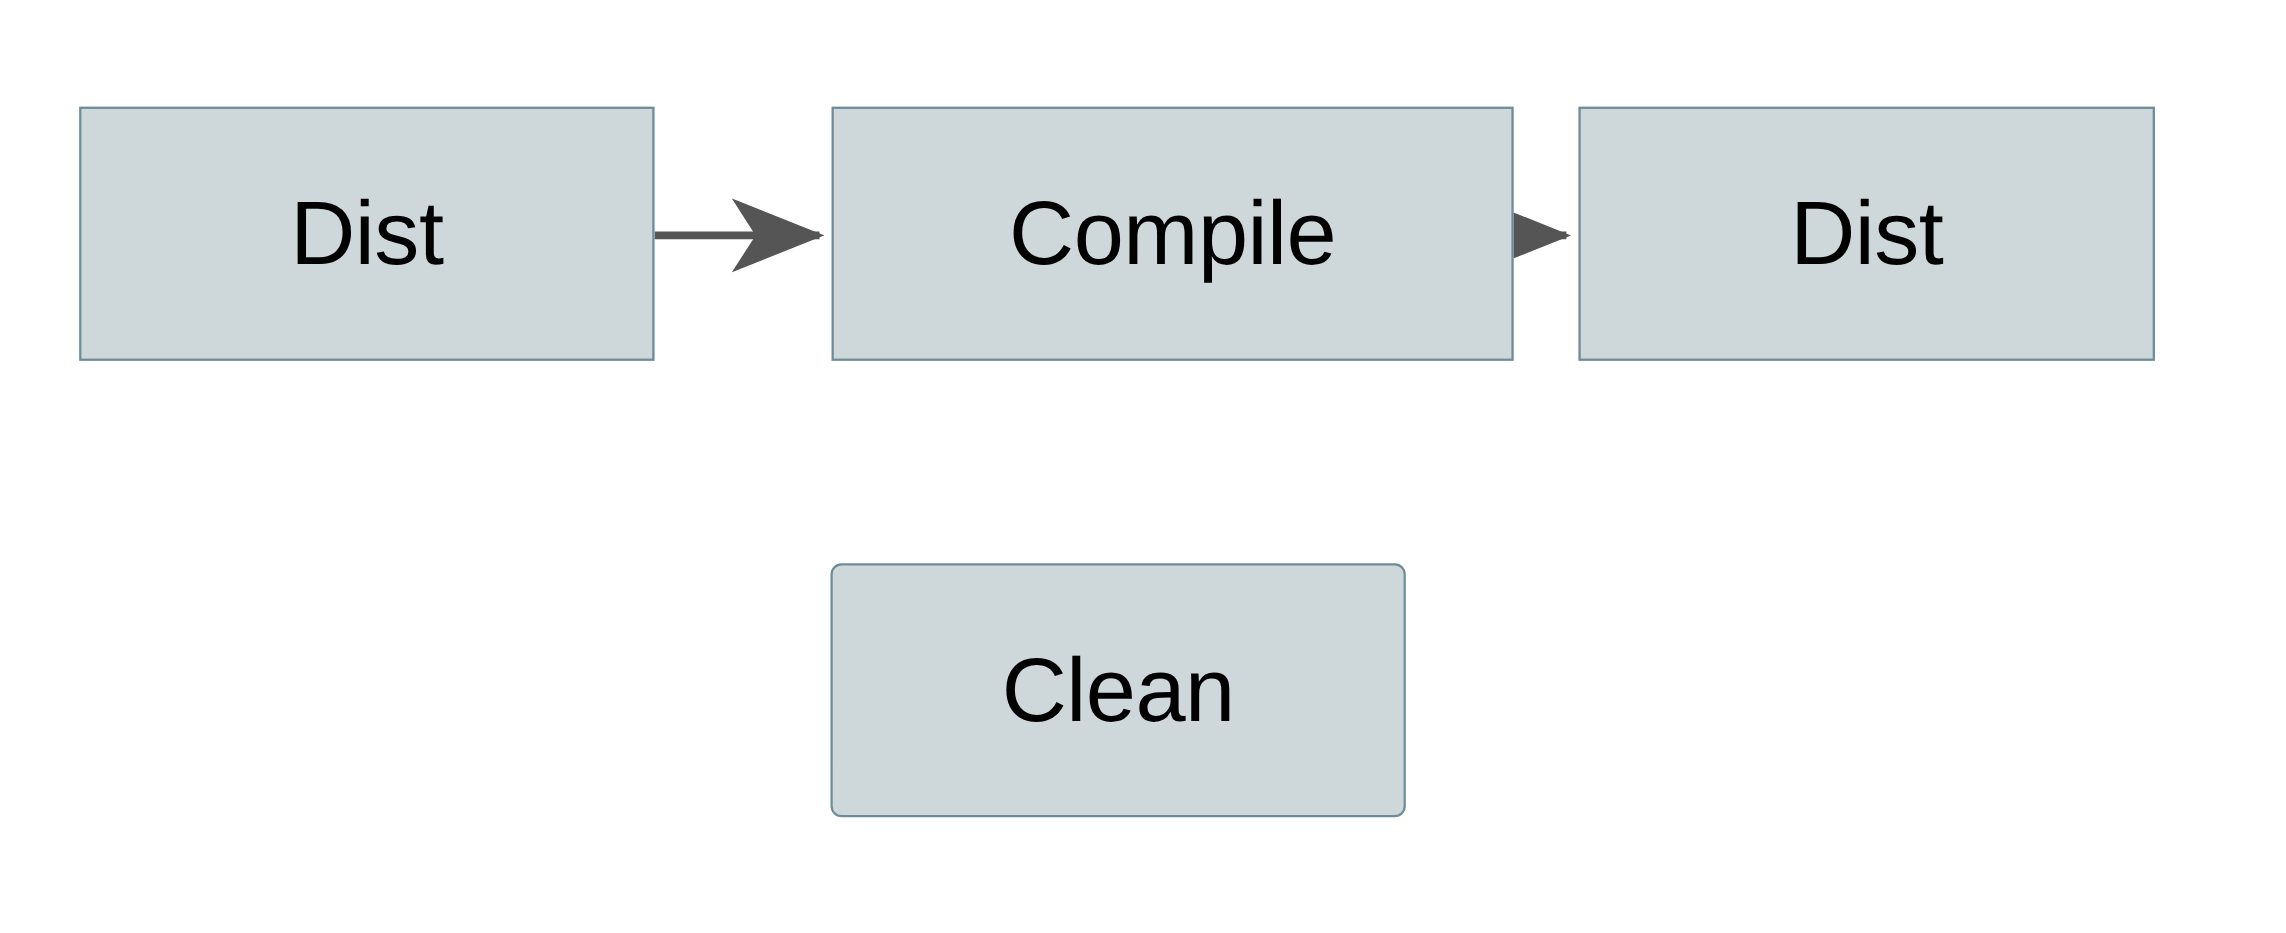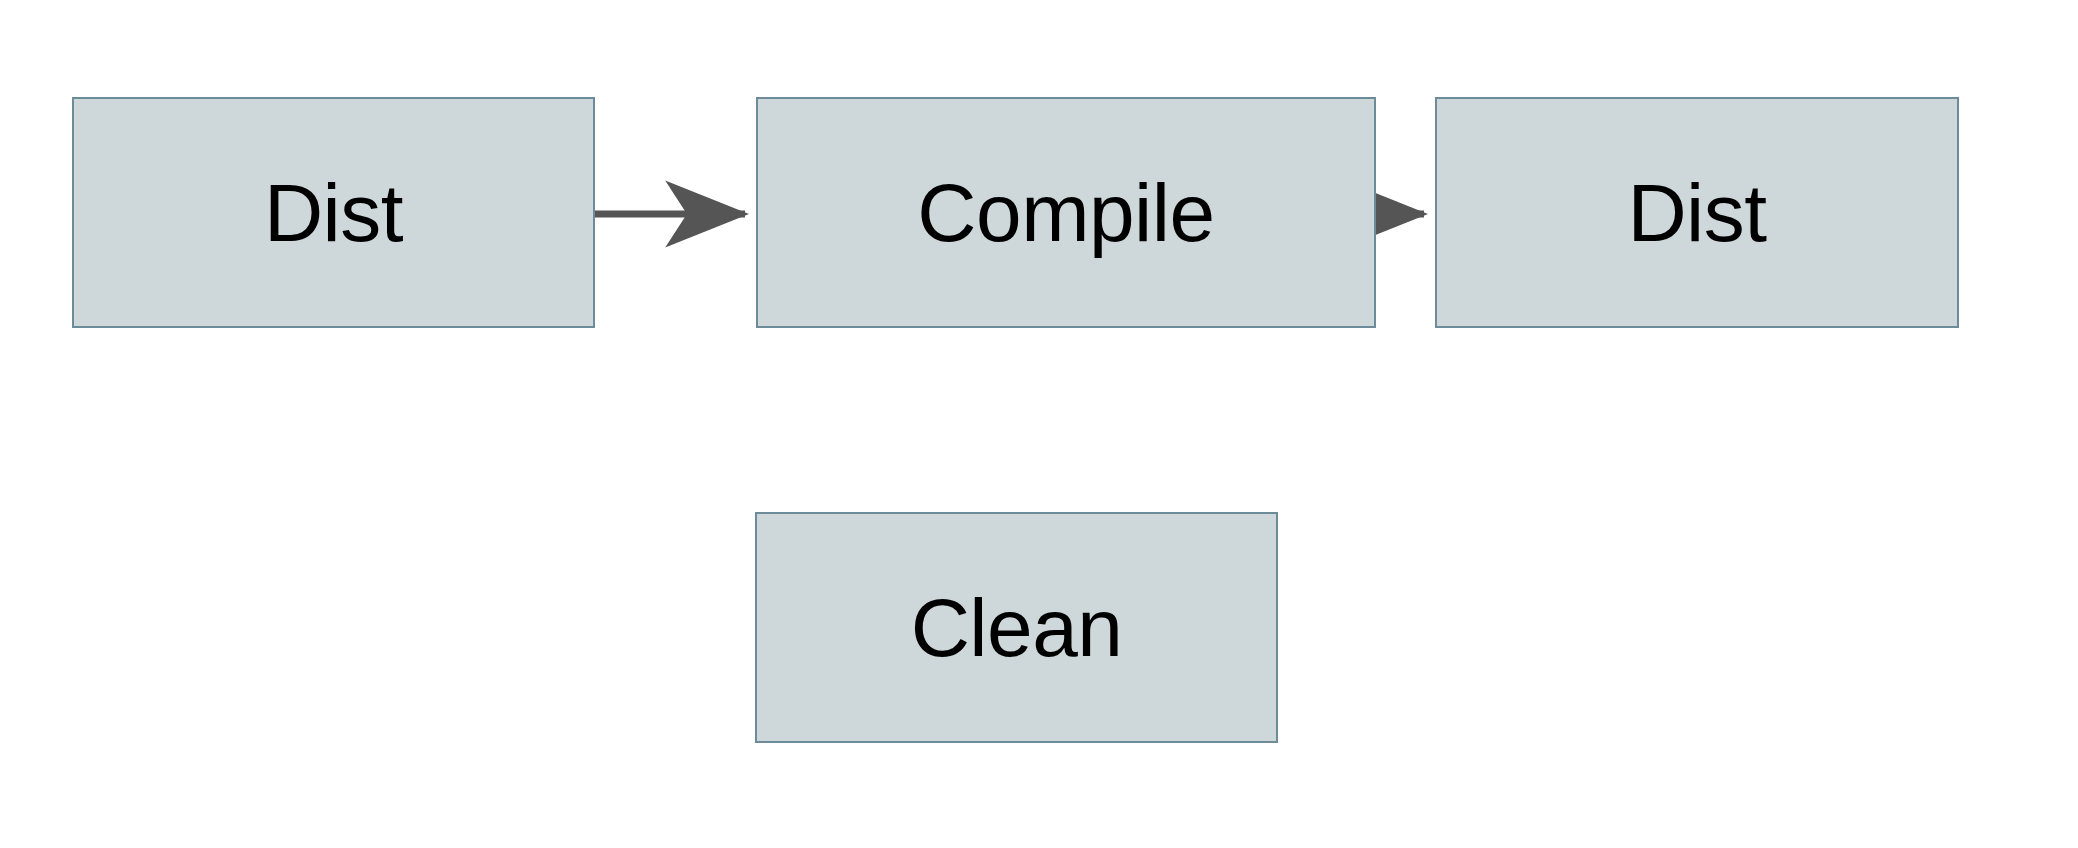--- a/index.html
+++ b/index.html
@@ -42,21 +42,21 @@
     line-height: 1;
     color: #000000;
     letter-spacing: -0.5px;
     white-space: nowrap;
     -webkit-font-smoothing: antialiased;
   }
   
   #node-dist    { left: 72px;   top: 97px;  width: 523px; height: 231px; }
   #node-compile { left: 756px;  top: 97px;  width: 620px; height: 231px; }
   #node-init    { left: 1435px; top: 97px;  width: 524px; height: 231px; }
-  #node-clean   { left: 755px;  top: 512px; width: 523px; height: 231px; }
+  #node-clean   { left: 755px;  top: 512px; width: 523px; height: 231px; border-radius: 10px; }
 </style>
 </head>
 <body>
 
 <div id="canvas">
 
   <svg id="edge-layer" viewBox="0 0 2078 848" width="2078" height="848" xmlns="http://www.w3.org/2000/svg">
     <defs>
       <marker id="arrowhead" markerWidth="12" markerHeight="10" refX="11.4" refY="5" orient="auto" markerUnits="strokeWidth">
         <path d="M 0,0.2 L 12,5 L 0,9.8 L 3.1,5 Z" fill="#555555"></path>

